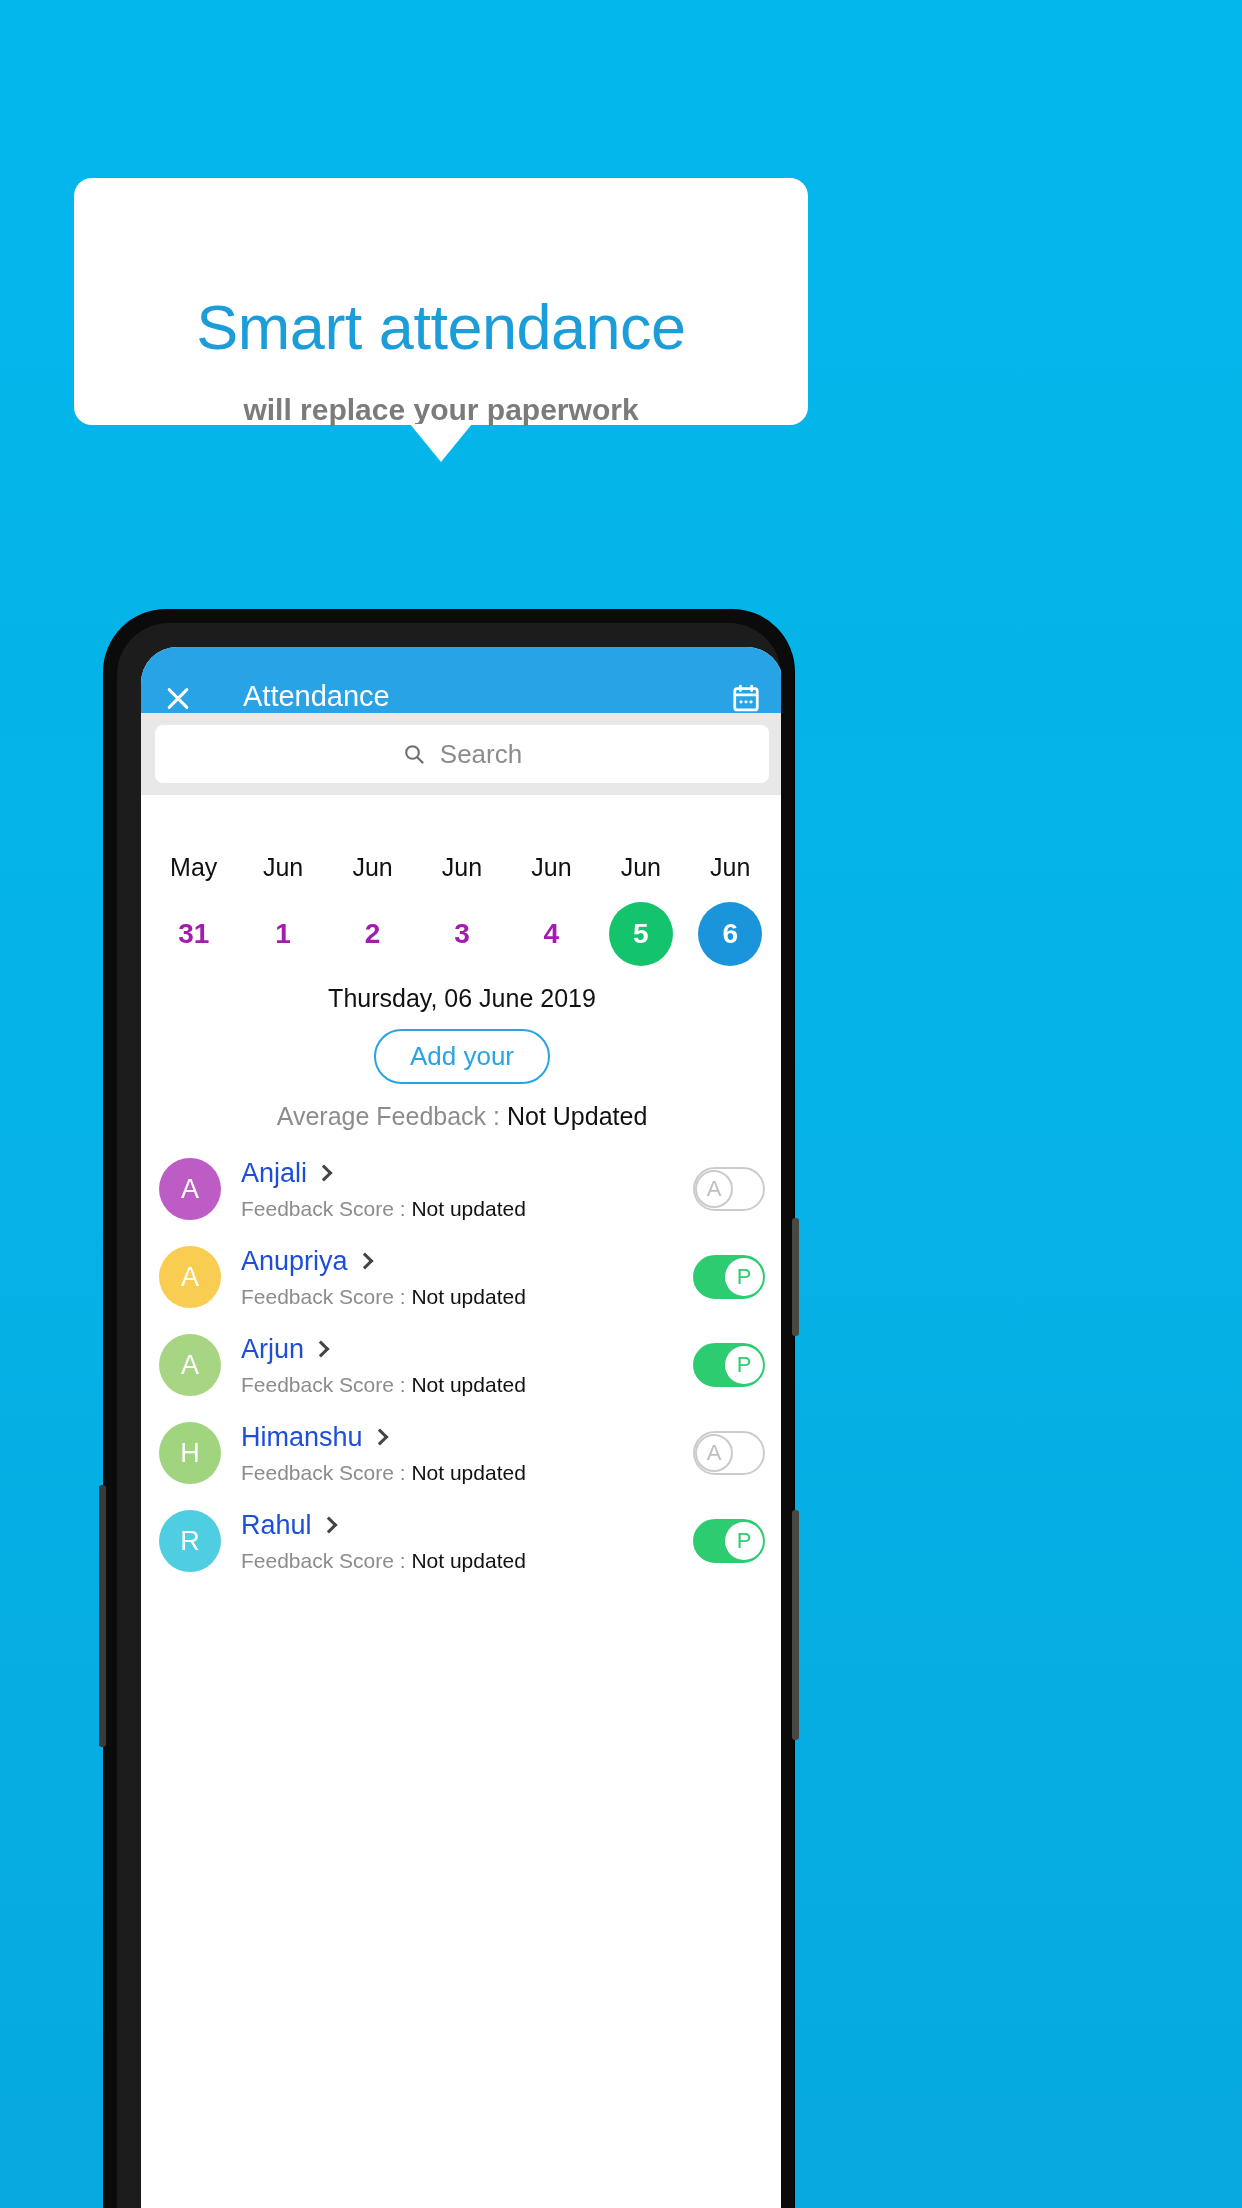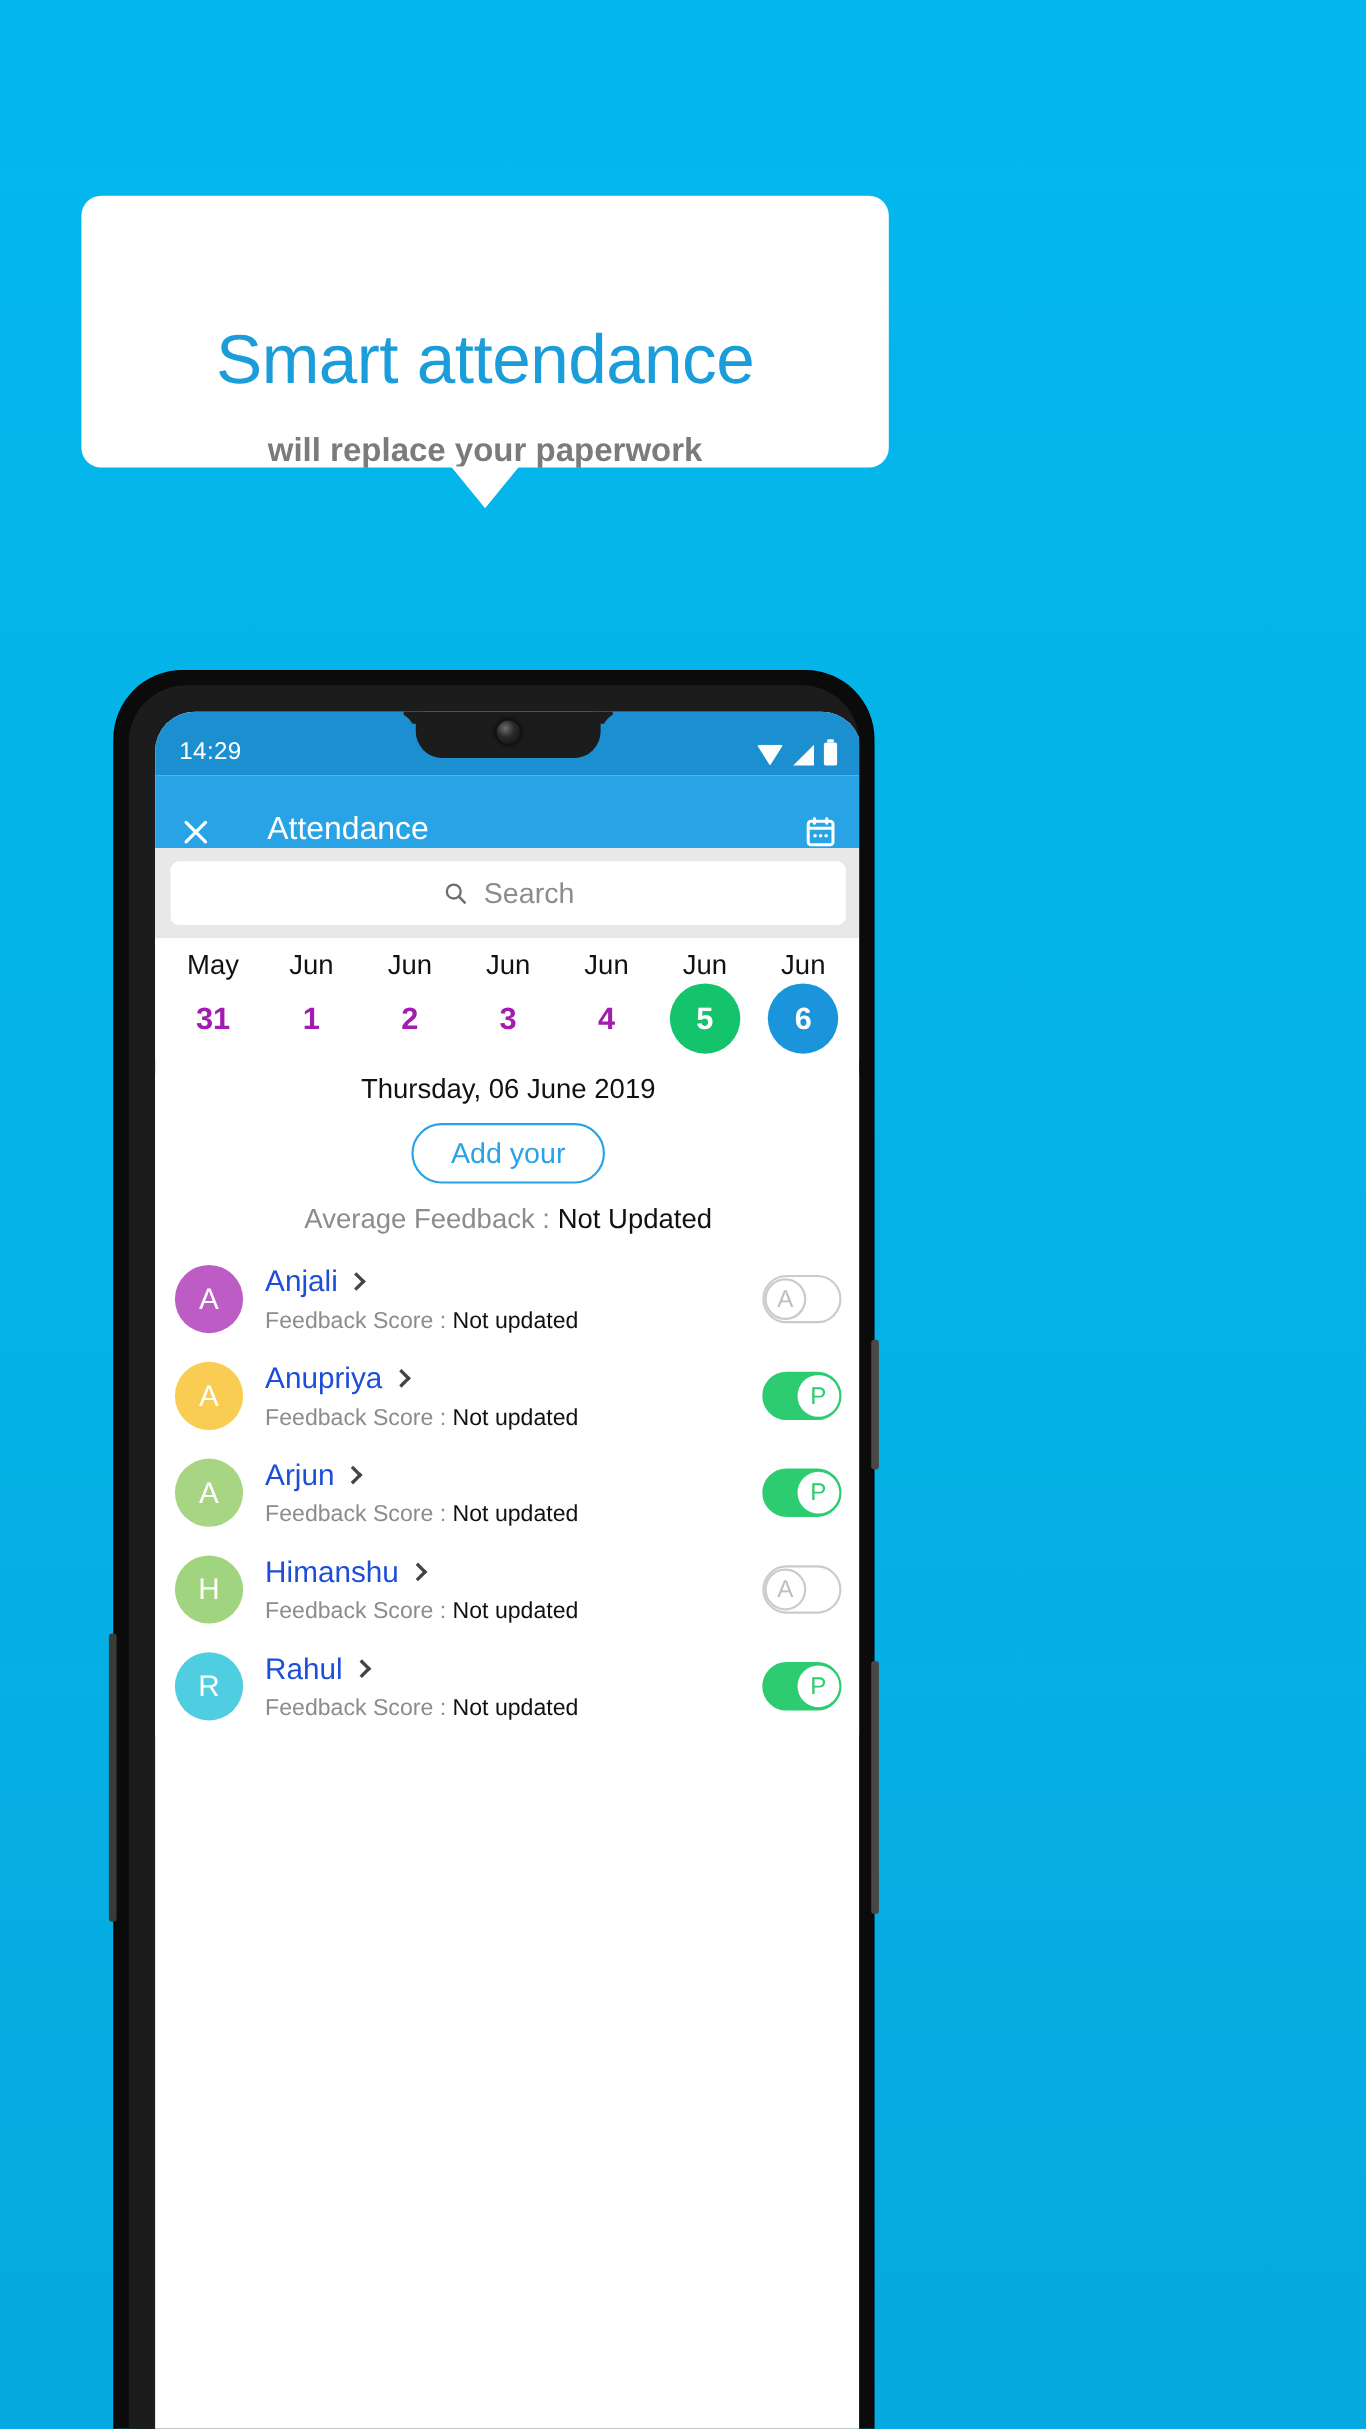--- a/index.html
+++ b/index.html
@@ -284,21 +284,22 @@
   .date-strip {
     display: flex;
     padding: 10px 8px 4px 8px;
     background: #fff;
   }
   .date-cell {
     flex: 1;
     display: flex;
     flex-direction: column;
     align-items: center;
-    gap: 2px;
+    gap: 20px;
+    margin-top: 48px;
   }
   .date-mon {
     font-size: 25px;
     color: #111;
   }
   .date-num {
     width: 64px;
     height: 64px;
     border-radius: 50%;
     display: flex;
@@ -445,30 +446,20 @@
 </div>
 <div class="bubble-tail"></div>
 
 <div class="phone">
   <div class="btn-power"></div>
   <div class="btn-vol"></div>
   <div class="btn-left"></div>
   <div class="phone-inner-bezel">
     <div class="screen">
 
-      <div class="statusbar">
-        <div class="notch"></div>
-        <div class="camera"></div>
-        <div class="clock">14:29</div>
-        <div class="status-icons">
-          <div class="ic-wifi"></div>
-          <div class="ic-signal"></div>
-          <div class="ic-batt"></div>
-        </div>
-      </div>
 
       <div class="appbar">
         <div class="close-x"></div>
         <div class="appbar-title">Attendance</div>
         <svg class="cal-icon" viewBox="0 0 24 24">
           <rect x="3" y="4.5" width="18" height="17" rx="2" fill="none" stroke="#fff" stroke-width="2.2"></rect>
           <line x1="3" y1="9.5" x2="21" y2="9.5" stroke="#fff" stroke-width="2.2"></line>
           <line x1="7.5" y1="2.5" x2="7.5" y2="6" stroke="#fff" stroke-width="2.2" stroke-linecap="round"></line>
           <line x1="16.5" y1="2.5" x2="16.5" y2="6" stroke="#fff" stroke-width="2.2" stroke-linecap="round"></line>
           <circle cx="8" cy="15" r="1.3" fill="#fff"></circle>

